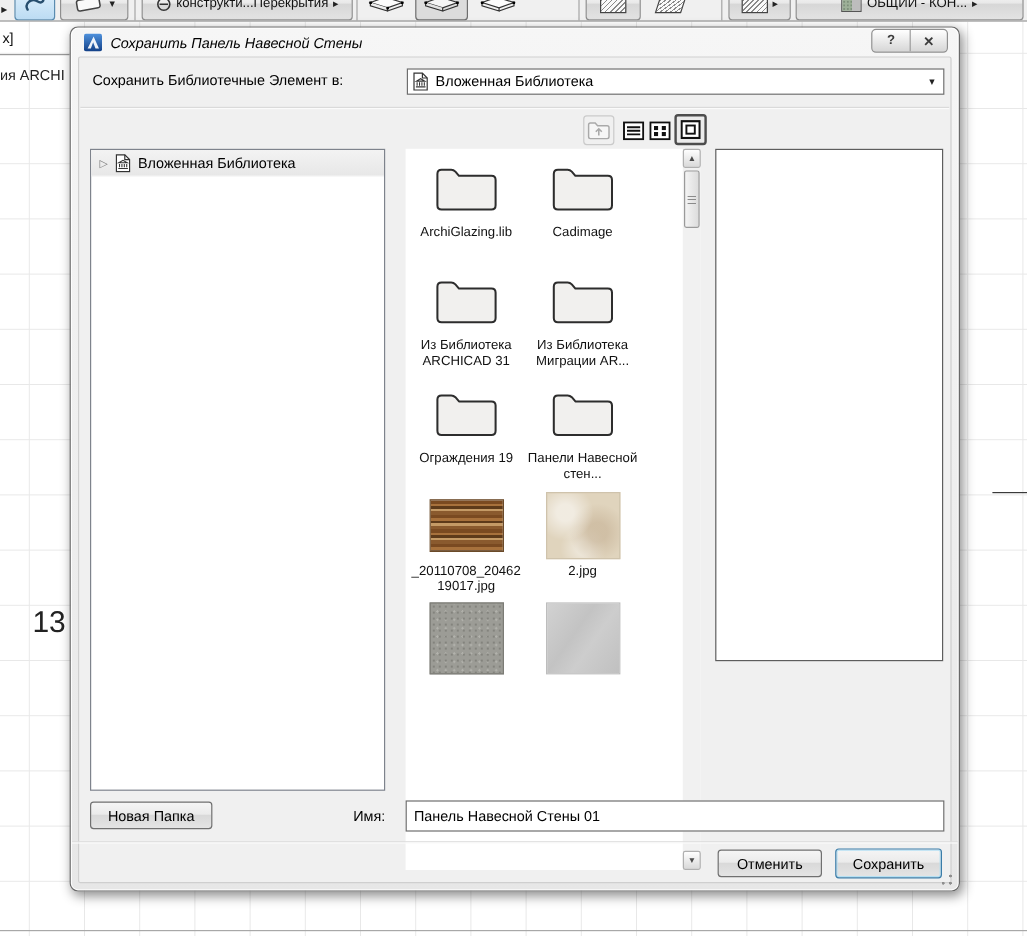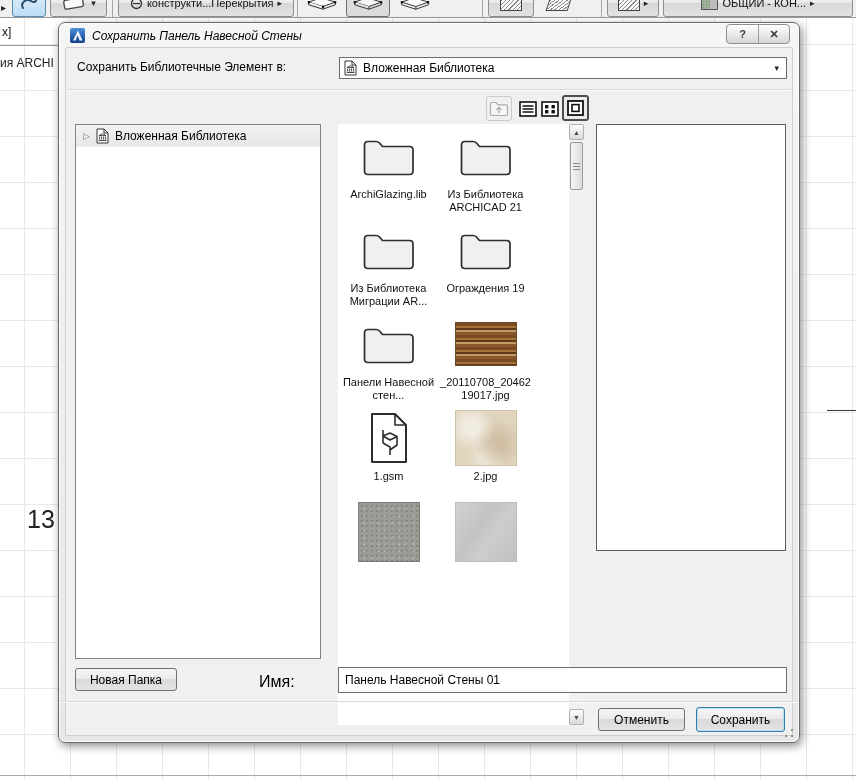--- a/index.html
+++ b/index.html
@@ -148,21 +148,21 @@
   .preview-panel { position:absolute; left:537px; top:101px; width:190px; height:427px;
     background:#fff; border:1px solid #5d5d5d; }
 
   
   .btn {
     border:1px solid #707070; border-radius:3px; font-size:12px; color:#000;
     background:linear-gradient(#f5f5f5,#ebebeb 45%,#d9d9d9 50%,#e4e4e4);
     display:flex; align-items:center; justify-content:center;
   }
   .new-folder-btn { position:absolute; left:16px; top:645px; width:102px; height:23px; }
-  .name-label { position:absolute; left:200px; top:650px; width:62px; text-align:left; font-size:16px; color:#000; }
+  .name-label { position:absolute; left:200px; top:650px; width:62px; text-align:right; font-size:12px; color:#000; }
   .name-input {
     position:absolute; left:279px; top:644px; width:449px; height:25px;
     border:1px solid #6e6e6e; background:#fff; font-size:12px; padding:12px 6px; color:#000;
     font-family:"Liberation Sans", sans-serif;
   }
   .footer-divider { position:absolute; left:1px; right:1px; top:678px; height:2px;
     border-top:1px solid #dcdcdc; border-bottom:1px solid #fafafa; }
   .cancel-btn { position:absolute; left:539px; top:685px; width:87px; height:23px; }
   .save-btn { position:absolute; left:637px; top:684px; width:89px; height:25px;
     border-color:var(--defbtn,#3a7ca8); box-shadow:inset 0 0 0 1px #b5e0f3; }
@@ -358,28 +358,36 @@
 
       <div class="cell">
         <div class="icon-box">
             <svg width="54" height="40" viewBox="0 0 54 40">
               <path d="M2.5 35 V9 Q2.5 5.5 6 5.5 H14 Q16 5.5 17.5 7 L20.5 10.5 H47.5 Q51 10.5 51 14 V35 Q51 38.5 47.5 38.5 H6 Q2.5 38.5 2.5 35 Z" fill="#f1f0ee" stroke="#2d2d2d" stroke-width="1.7" stroke-linejoin="round"></path>
             </svg>
           </div>
         <div class="cell-label">ArchiGlazing.lib</div>
       </div>
 
-
-      <div class="cell">
-        <div class="icon-box">
-            <svg width="54" height="40" viewBox="0 0 54 40">
-              <path d="M2.5 35 V9 Q2.5 5.5 6 5.5 H14 Q16 5.5 17.5 7 L20.5 10.5 H47.5 Q51 10.5 51 14 V35 Q51 38.5 47.5 38.5 H6 Q2.5 38.5 2.5 35 Z" fill="#f1f0ee" stroke="#2d2d2d" stroke-width="1.7" stroke-linejoin="round"></path>
-            </svg>
-          </div>
-        <div class="cell-label">Из Библиотека ARCHICAD 21</div>
+      <div class="cell">
+        <div class="icon-box">
+            <svg width="54" height="40" viewBox="0 0 54 40">
+              <path d="M2.5 35 V9 Q2.5 5.5 6 5.5 H14 Q16 5.5 17.5 7 L20.5 10.5 H47.5 Q51 10.5 51 14 V35 Q51 38.5 47.5 38.5 H6 Q2.5 38.5 2.5 35 Z" fill="#f1f0ee" stroke="#2d2d2d" stroke-width="1.7" stroke-linejoin="round"></path>
+            </svg>
+          </div>
+        <div class="cell-label">Cadimage</div>
+      </div>
+
+      <div class="cell">
+        <div class="icon-box">
+            <svg width="54" height="40" viewBox="0 0 54 40">
+              <path d="M2.5 35 V9 Q2.5 5.5 6 5.5 H14 Q16 5.5 17.5 7 L20.5 10.5 H47.5 Q51 10.5 51 14 V35 Q51 38.5 47.5 38.5 H6 Q2.5 38.5 2.5 35 Z" fill="#f1f0ee" stroke="#2d2d2d" stroke-width="1.7" stroke-linejoin="round"></path>
+            </svg>
+          </div>
+        <div class="cell-label">Из Библиотека ARCHICAD 31</div>
       </div>
 
       <div class="cell">
         <div class="icon-box">
             <svg width="54" height="40" viewBox="0 0 54 40">
               <path d="M2.5 35 V9 Q2.5 5.5 6 5.5 H14 Q16 5.5 17.5 7 L20.5 10.5 H47.5 Q51 10.5 51 14 V35 Q51 38.5 47.5 38.5 H6 Q2.5 38.5 2.5 35 Z" fill="#f1f0ee" stroke="#2d2d2d" stroke-width="1.7" stroke-linejoin="round"></path>
             </svg>
           </div>
         <div class="cell-label">Из Библиотека Миграции AR...</div>
       </div>
@@ -403,31 +411,20 @@
         <div class="cell-label">Панели Навесной стен...</div>
       </div>
 
       <div class="cell">
         <div class="icon-box">
             <div class="thumb-wood"></div>
           </div>
         <div class="cell-label">_20110708_20462 19017.jpg</div>
       </div>
 
-      <div class="cell">
-        <div class="icon-box">
-          <svg width="42" height="52" viewBox="0 0 42 52">
-            <path d="M4 2 H27 L38 13 V50 H4 Z" fill="#fff" stroke="#2d2d2d" stroke-width="2" stroke-linejoin="round"></path>
-            <path d="M27 2 L27 13 H38" fill="none" stroke="#2d2d2d" stroke-width="1.6"></path>
-            <path d="M15 18 V31 M15 24 L22 28 L29 24.5 L22 21 Z" fill="none" stroke="#2d2d2d" stroke-width="1.6" stroke-linejoin="round"></path>
-            <path d="M15 31 L22 35 V43 M29 24.5 V33 L22 38" fill="none" stroke="#2d2d2d" stroke-width="1.6" stroke-linejoin="round"></path>
-          </svg>
-        </div>
-        <div class="cell-label">1.gsm</div>
-      </div>
 
       <div class="cell">
         <div class="icon-box">
             <div class="thumb-marble"></div>
           </div>
         <div class="cell-label">2.jpg</div>
       </div>
 
       <div class="cell">
         <div class="icon-box">

